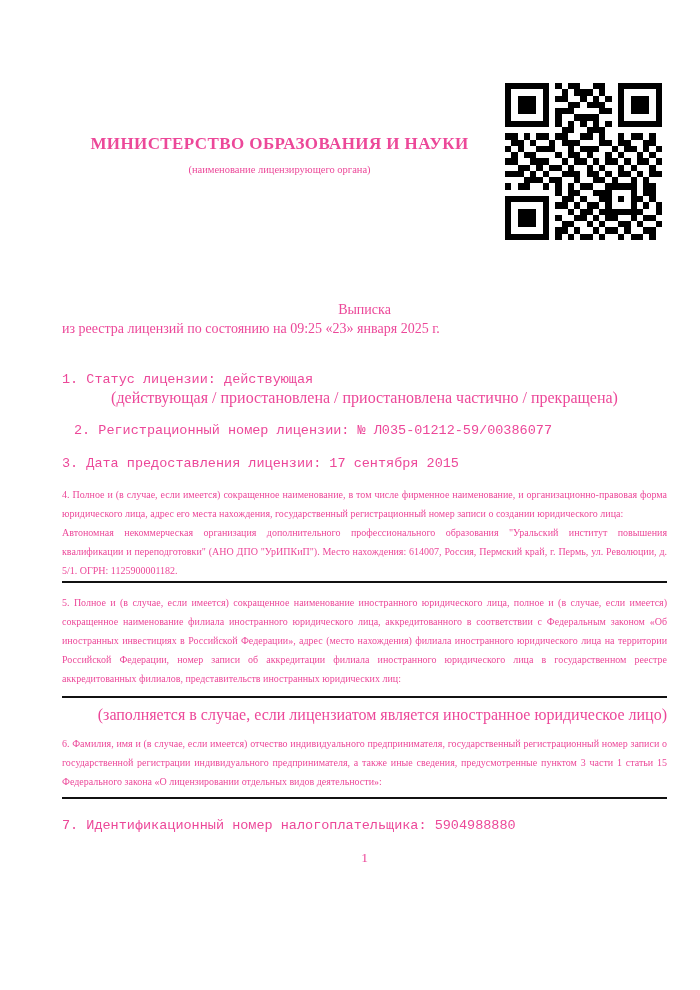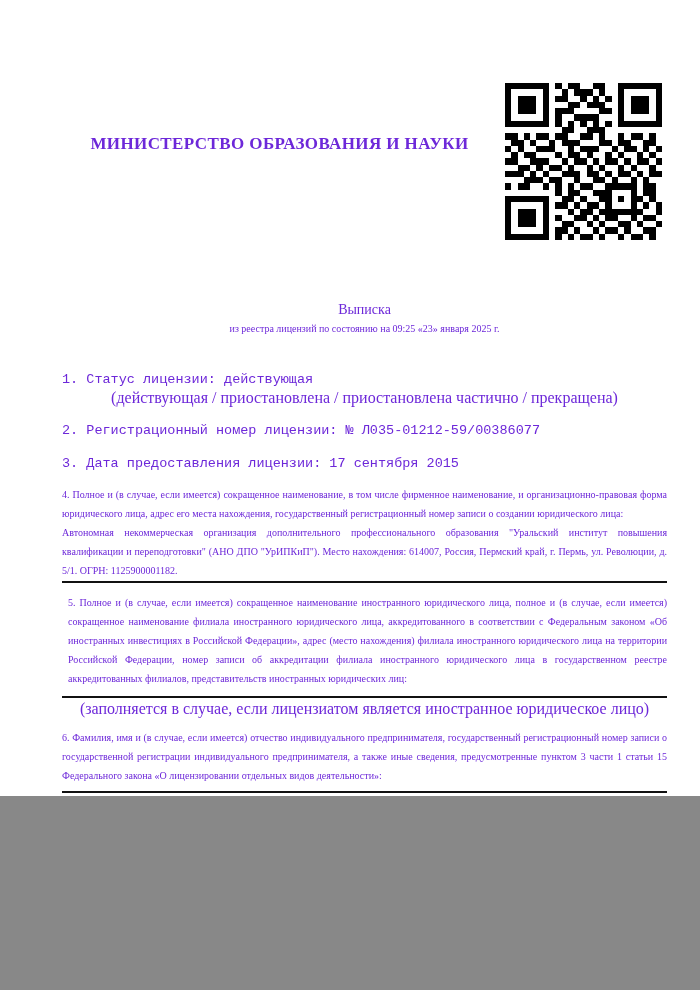--- a/index.html
+++ b/index.html
@@ -1,64 +1,65 @@
 <!DOCTYPE html>
 <html><head>
 <meta charset="utf-8">
 <style>
   html,body{margin:0;padding:0;background:#888;}
   .page{
     position:relative;
-    width:700px;height:796px;
+    width:700px;height:990px;
     margin:0 auto;
     background:#ffffff;
-    color:#6d28d9;
+    color:#ec4899;
     font-family:"Liberation Serif", serif;
     overflow:hidden;
     box-sizing:border-box;
     padding:0 33px 0 62px;
   }
   .top-section{position:relative;height:240px;}
   .ministry{position:absolute;left:0;top:130px;width:435px;text-align:center;}
   .ministry-name{font-weight:bold;font-size:17px;line-height:27px;letter-spacing:.4px;}
   .ministry-caption{font-size:10.5px;line-height:13px;margin-top:6px;}
   .qr{position:absolute;left:443px;top:83px;width:157px;height:157px;}
   .qr svg{display:block;}
   .doc-title{margin-top:60px;text-align:center;font-size:14px;line-height:19px;}
-  .doc-subtitle{text-align:center;font-size:10px;line-height:19px;}
+  .doc-subtitle{font-size:14px;line-height:19px;}
   .item-line{font-size:13.5px;line-height:18px;font-family:Liberation Mono, monospace;}
   .caption{font-size:16px;line-height:14px;text-align:center;}
   .para{font-size:10px;line-height:19px;text-align:justify;}
   .rule{border-top:2px solid #111;height:0;}
   .i1{margin-top:33px;}
   .cap1{margin-top:2px;}
-  .i2{margin-top:17px;}
+  .i2{margin-top:17px;margin-left:12px;}
   .i3{margin-top:15px;}
   .p4{margin-top:12px;}
   .rule4{margin-top:1px;}
   .cap4{margin-top:3px;}
-  .p5{margin-top:10px;margin-left:6px;}
+  .p5{margin-top:10px;}
   .gap5{height:8px;}
-  .cap5{margin-top:4px;}
+  .cap5{margin-top:10px;text-align:right;}
   .p6{margin-top:12px;}
   .gap6{height:6px;}
   .cap6{margin-top:3px;}
   .i7{margin-top:18px;}
   .page-number{margin-top:14px;text-align:center;font-size:13.5px;line-height:18px;}
 </style>
 </head>
 <body>
 
 <div class="page">
 
   <div class="top-section">
     <div class="ministry">
       <div class="ministry-name">
         <div>МИНИСТЕРСТВО ОБРАЗОВАНИЯ И НАУКИ</div>
       </div>
+      <div class="ministry-caption">(наименование лицензирующего органа)</div>
     </div>
     <div class="qr">
         <svg viewBox="0 0 25 25" width="157" height="157" shape-rendering="crispEdges" fill="#000000">
           <rect x="0" y="0" width="1" height="1"></rect>
           <rect x="1" y="0" width="1" height="1"></rect>
           <rect x="2" y="0" width="1" height="1"></rect>
           <rect x="3" y="0" width="1" height="1"></rect>
           <rect x="4" y="0" width="1" height="1"></rect>
           <rect x="5" y="0" width="1" height="1"></rect>
           <rect x="6" y="0" width="1" height="1"></rect>

